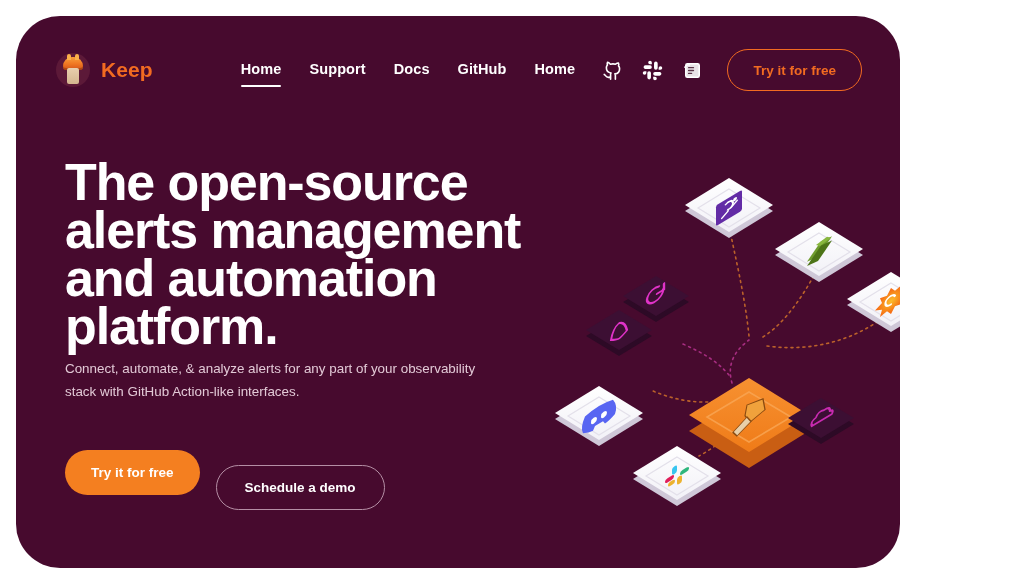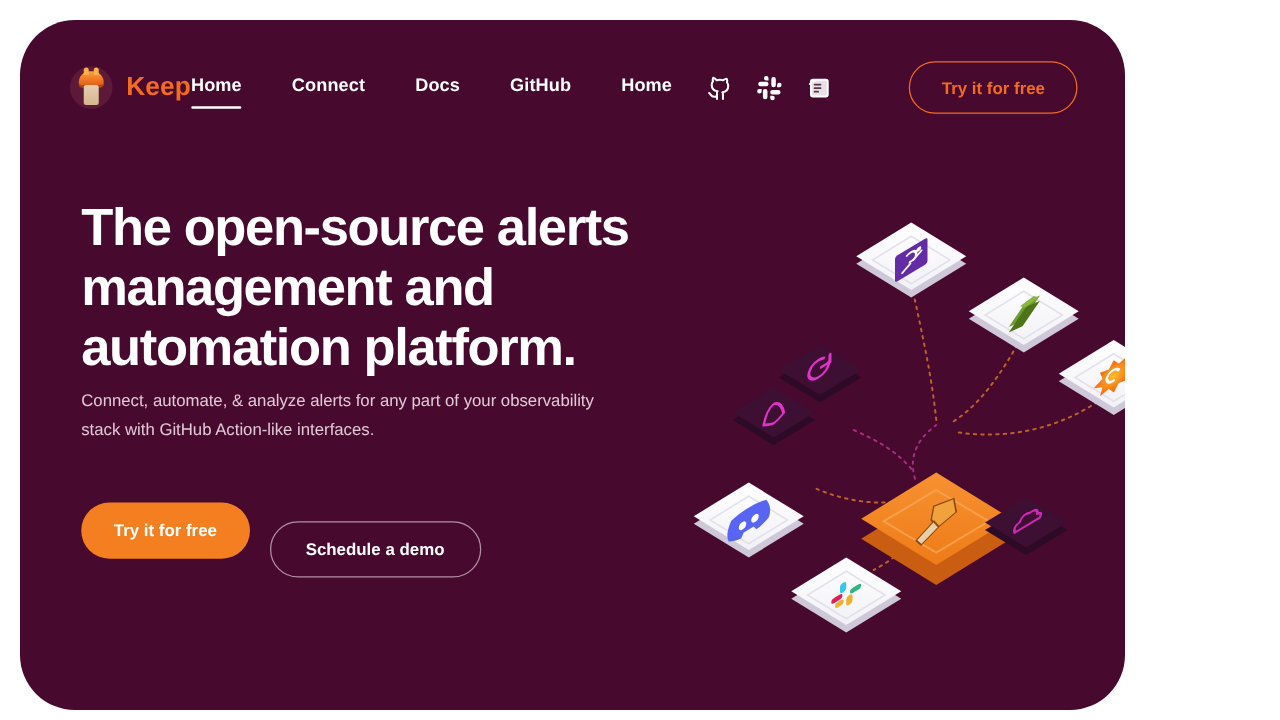--- a/index.html
+++ b/index.html
@@ -60,21 +60,22 @@
   .brand-name {
     color: #f26b21;
     font-size: 21px;
     font-weight: 700;
     letter-spacing: .1px;
   }
 
   .nav-links {
     display: flex;
     align-items: center;
-    gap: 40px;
+    gap: 28px;
+    margin-left: 88px;
   }
   .nav-link {
     position: relative;
     color: #ffffff;
     font-size: 14.5px;
     font-weight: 700;
     letter-spacing: .1px;
     padding-bottom: 3px;
     cursor: pointer;
     white-space: nowrap;
@@ -115,21 +116,21 @@
   }
 
   
   .hero-text {
     position: absolute;
     left: 49px; top: 142px;
     width: 470px;
   }
   .hero-title {
     color: #ffffff;
-    font-size: 42px;
+    font-size: 52px;
     line-height: 48px;
     font-weight: 700;
     letter-spacing: -1.1px;
   }
   .hero-sub {
     margin-top: 7px;
     color: #e2c9d6;
     font-size: 13.4px;
     line-height: 23px;
     max-width: 432px;
@@ -183,21 +184,21 @@
     <div class="brand">
       <div class="brand-mark">
         <div class="flame"></div>
         <div class="stick"></div>
       </div>
       <div class="brand-name">Keep</div>
     </div>
 
     <div class="nav-links">
       <div class="nav-link active">Home</div>
-      <div class="nav-link">Connect</div>
+      <div class="nav-link">Support</div>
       <div class="nav-link">Docs</div>
       <div class="nav-link">GitHub</div>
       <div class="nav-link">Home</div>
     </div>
 
     <div class="nav-icons">
       <span class="nav-icon">
         <svg viewBox="0 0 24 24" fill="none" stroke="#ffffff" stroke-width="1.7" stroke-linecap="round" stroke-linejoin="round">
           <path d="M9 19c-4 1.2-4-2.3-5.6-2.9M15 21v-3.5c0-1 .1-1.4-.5-2 2.6-.3 4.9-1.3 4.9-5.4a4.2 4.2 0 0 0-1.1-2.9 3.9 3.9 0 0 0-.1-2.9s-.9-.3-3 1.1a10.3 10.3 0 0 0-5.4 0C7.7 3.1 6.8 3.4 6.8 3.4a3.9 3.9 0 0 0-.1 2.9A4.2 4.2 0 0 0 5.6 9.2c0 4.1 2.3 5.1 4.9 5.4-.6.6-.6 1.2-.5 2V21"></path>
         </svg>

